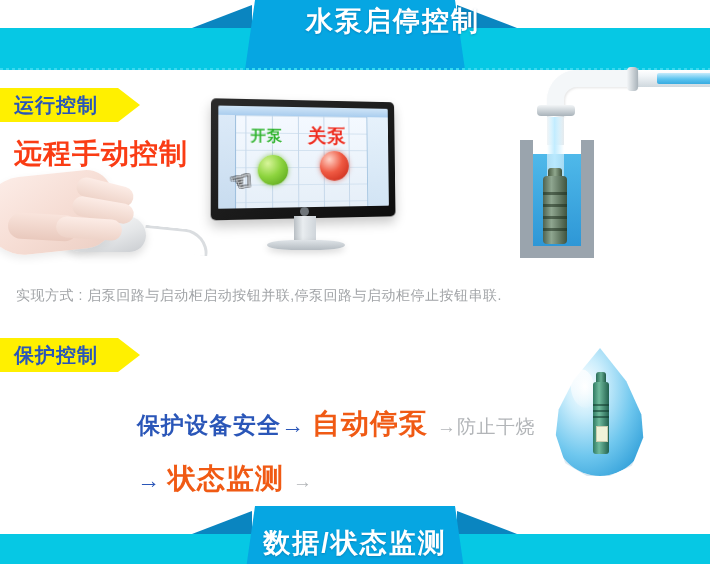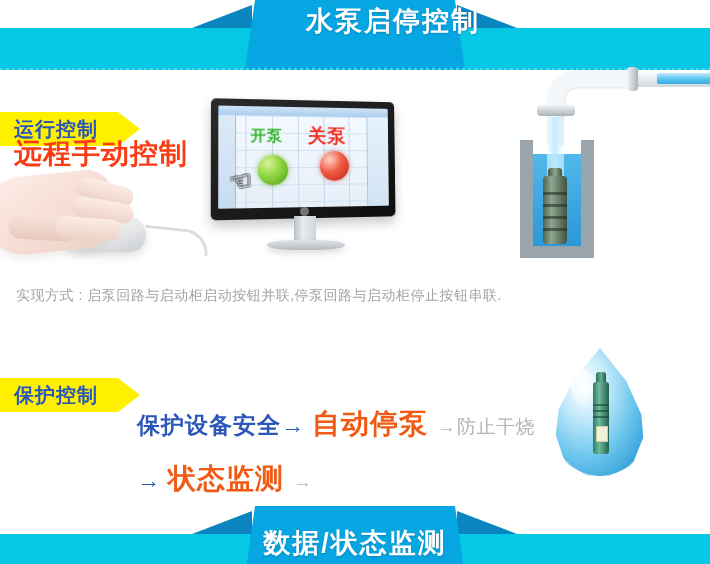--- a/index.html
+++ b/index.html
@@ -39,24 +39,24 @@
      clip-path:polygon(10px 0, 210px 0, 220px 70px, 0 70px);}
   #bottom-banner .label{top:19px;}
 
   
   .dotline{position:absolute;left:0;width:710px;height:2px;
      background-image:repeating-linear-gradient(to right,#39d9ef 0 3px,transparent 3px 6px);}
 
   
   .tag{position:absolute;height:34px;background:#fff000;
        clip-path:polygon(0 0, calc(100% - 22px) 0, 100% 50%, calc(100% - 22px) 100%, 0 100%);
-       display:flex;align-items:center;margin-top:24px;}
+       display:flex;align-items:center;}
   .tag .tag-text{padding-left:14px;color:#2a56b8;font-weight:bold;font-size:20px;letter-spacing:1px;}
   #tag-run{left:0;top:88px;width:140px;}
-  #tag-protect{left:0;top:354px;width:140px;}
+  #tag-protect{left:0;top:338px;width:140px;}
 
   
   #remote-manual{position:absolute;left:14px;top:135px;color:#fa3c14;
      font-size:28px;font-weight:bold;letter-spacing:1px;}
 
   
   #impl-note{position:absolute;left:16px;top:287px;color:#a0a3a6;font-size:14px;letter-spacing:.5px;}
 
   
   .rule{position:absolute;display:flex;align-items:baseline;white-space:nowrap;}

